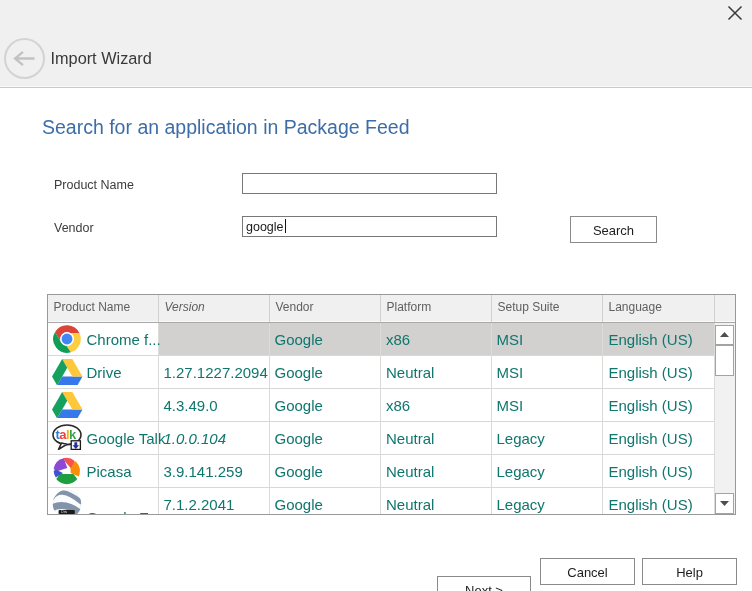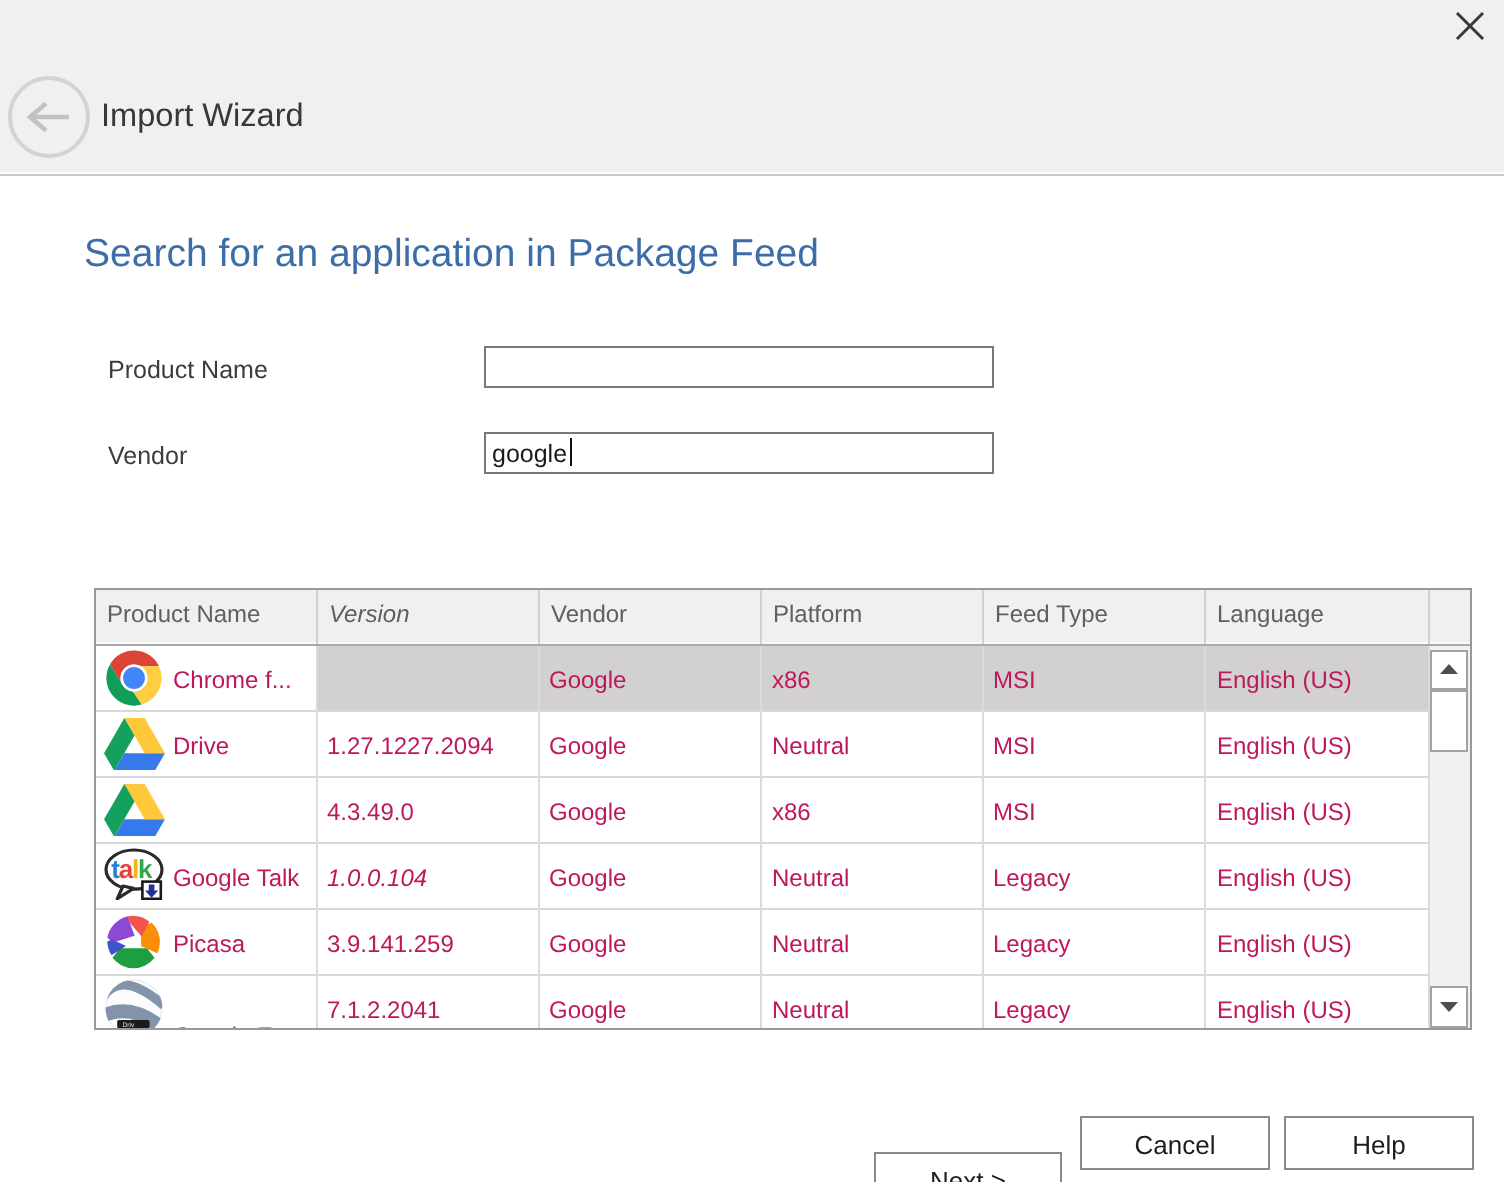--- a/index.html
+++ b/index.html
@@ -32,21 +32,21 @@
 
 
 #tbl { left:47px; top:294px; width:689px; height:221px; border:1px solid #989898; background:#fff; overflow:hidden; }
 #thead { left:0; top:0; width:687px; height:28px; background:#f0f0f0; border-bottom:1px solid #a9a9a9; }
 #theadsliver { left:0; top:26px; width:687px; height:1px; background:#fafafa; }
 .hcell { top:0; height:27px; display:flex; align-items:center; padding-left:5.5px; padding-bottom:3px; font-size:12px; color:#606060; border-right:1px solid #d2cfcc; }
 .vline { top:28px; width:1px; height:191px; background:#dbdbd9; }
 .rline { left:0; width:666px; height:1px; background:#d8d8d8; }
 #selrow { left:0; top:28px; width:666px; height:33px; background:#d2d1cf; }
 #selcell { left:0; top:28px; width:110px; height:33px; background:#ffffff; }
-.cell { font-size:12px; color:#be185d; height:33px; display:flex; align-items:center;text-align:center; }
+.cell { font-size:15px; color:#0f766e; height:33px; display:flex; align-items:center;text-align:center; }
 
 
 #sbtrack { left:667px; top:28px; width:20px; height:191px; background:#f1f1f1; }
 .sbbox { left:667px; background:#fff; border:1px solid #a3a3a3; display:flex; align-items:center; justify-content:center; }
 #sbup { top:29.5px; width:19px; height:20px; }
 #sbthumb { top:49.5px; width:19px; height:31px; }
 #sbdown { top:198px; width:19px; height:21px; }
 
 
 #nextbtn { left:437px; top:558px; width:94px; height:27px;margin-top:18px; }
@@ -67,29 +67,30 @@
       <path d="M2 8.5 H21.5 M10 1.8 L2 8.5 L10 15.2" stroke="#c2c2c2" stroke-width="2.3" fill="none"></path>
     </svg>
   <div class="abs" id="iwtitle">Import Wizard</div>
 
   <div class="abs" id="heading">Search for an application in Package Feed</div>
 
   <div class="abs label" id="lab1">Product Name</div>
   <div class="abs label" id="lab2">Vendor</div>
   <div class="abs inp" id="inp1"></div>
   <div class="abs inp" id="inp2">google<span id="caret"></span></div>
+  <div class="abs btn" id="searchbtn">Search</div>
 
   <div class="abs" id="tbl">
     <div class="abs" id="thead"></div>
       <div class="abs" id="theadsliver"></div>
     <div class="abs hcell" style="left:0;width:111px;">Product Name</div>
     <div class="abs hcell" style="left:111px;width:111px;font-style:italic;">Version</div>
     <div class="abs hcell" style="left:222px;width:111px;">Vendor</div>
     <div class="abs hcell" style="left:333px;width:111px;">Platform</div>
-    <div class="abs hcell" style="left:444px;width:111px;">Feed Type</div>
+    <div class="abs hcell" style="left:444px;width:111px;">Setup Suite</div>
     <div class="abs hcell" style="left:555px;width:112px;">Language</div>
     <div class="abs hcell" style="left:667px;width:20px;border-right:none;"></div>
 
     <div class="abs" id="selrow"></div>
     <div class="abs" id="selcell"></div>
 
     <div class="abs rline" style="top:60px;"></div>
     <div class="abs rline" style="top:93px;"></div>
     <div class="abs rline" style="top:126px;"></div>
     <div class="abs rline" style="top:159px;"></div>

